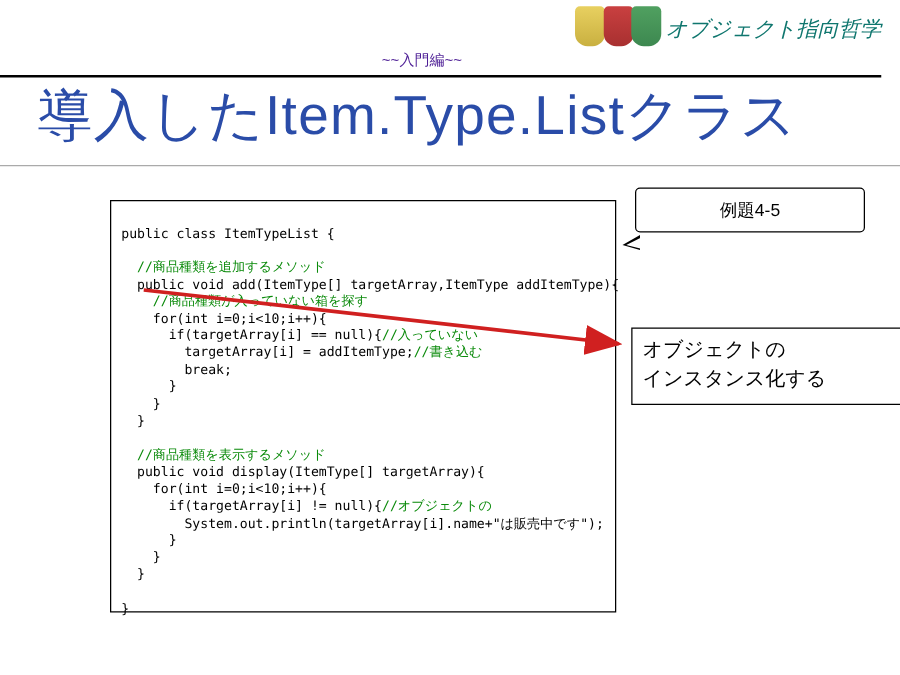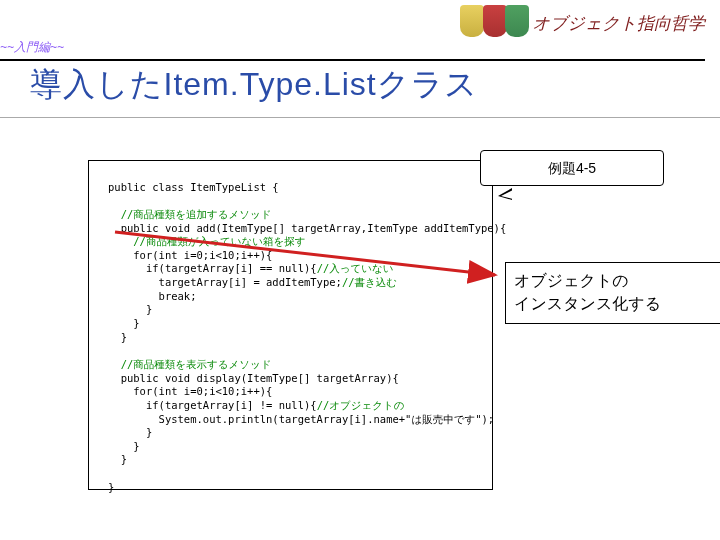--- a/index.html
+++ b/index.html
@@ -32,64 +32,63 @@
     border-radius: 4px 4px 10px 10px;
     margin-right: -6px;
   }
   .cup.yellow { background: linear-gradient(#e8d060,#c9b040); }
   .cup.red { background: linear-gradient(#c94040,#a83030); }
   .cup.green { background: linear-gradient(#50a060,#3d8850); }
   .header-title {
     display: inline-block;
     font-style: italic;
     font-size: 17px;
-    color: #7f1d1d;
+    color: #0f766e;
     vertical-align: middle;
   }
   .header-sub {
     font-size: 12px;
-    color: #8b5cf6;
-    font-style: italic;
-    text-align: left;
+    color: #4c1d95;
+    text-align: center;
     padding-right: 30px;
     margin-top: -2px;
   }
   .header-line {
     height: 2px;
     background: #000;
     margin-top: 3px;
   }
   .slide-title {
-    font-size: 32px;
+    font-size: 44px;
     color: #2a4ca8;
     padding: 8px 34px 10px 30px;
     border-bottom: 1px solid #aaa;
     margin-top: 55px;
     letter-spacing: 1px;
   }
   .code-box {
     position: absolute;
     top: 160px;
     left: 88px;
     width: 405px;
     height: 330px;
     border: 1px solid #000;
     font-family: "MS Gothic", monospace;
     font-size: 10.5px;
     padding: 6px 8px;
     line-height: 1.3;
     white-space: pre;
     box-sizing: border-box;
   }
-  .code-line { white-space: pre; margin-left: 11px; }
+  .code-line { white-space: pre; }
   .comment { color: #0a8a0a; }
   .callout-top {
     position: absolute;
     top: 150px;
-    left: 480px;
+    left: 508px;
     width: 170px;
     padding: 8px 6px;
     border: 1.5px solid #000;
     border-radius: 4px;
     text-align: center;
     font-size: 14px;
     background: #fff;
     line-height: 1.3;
     z-index: 3;
   }

